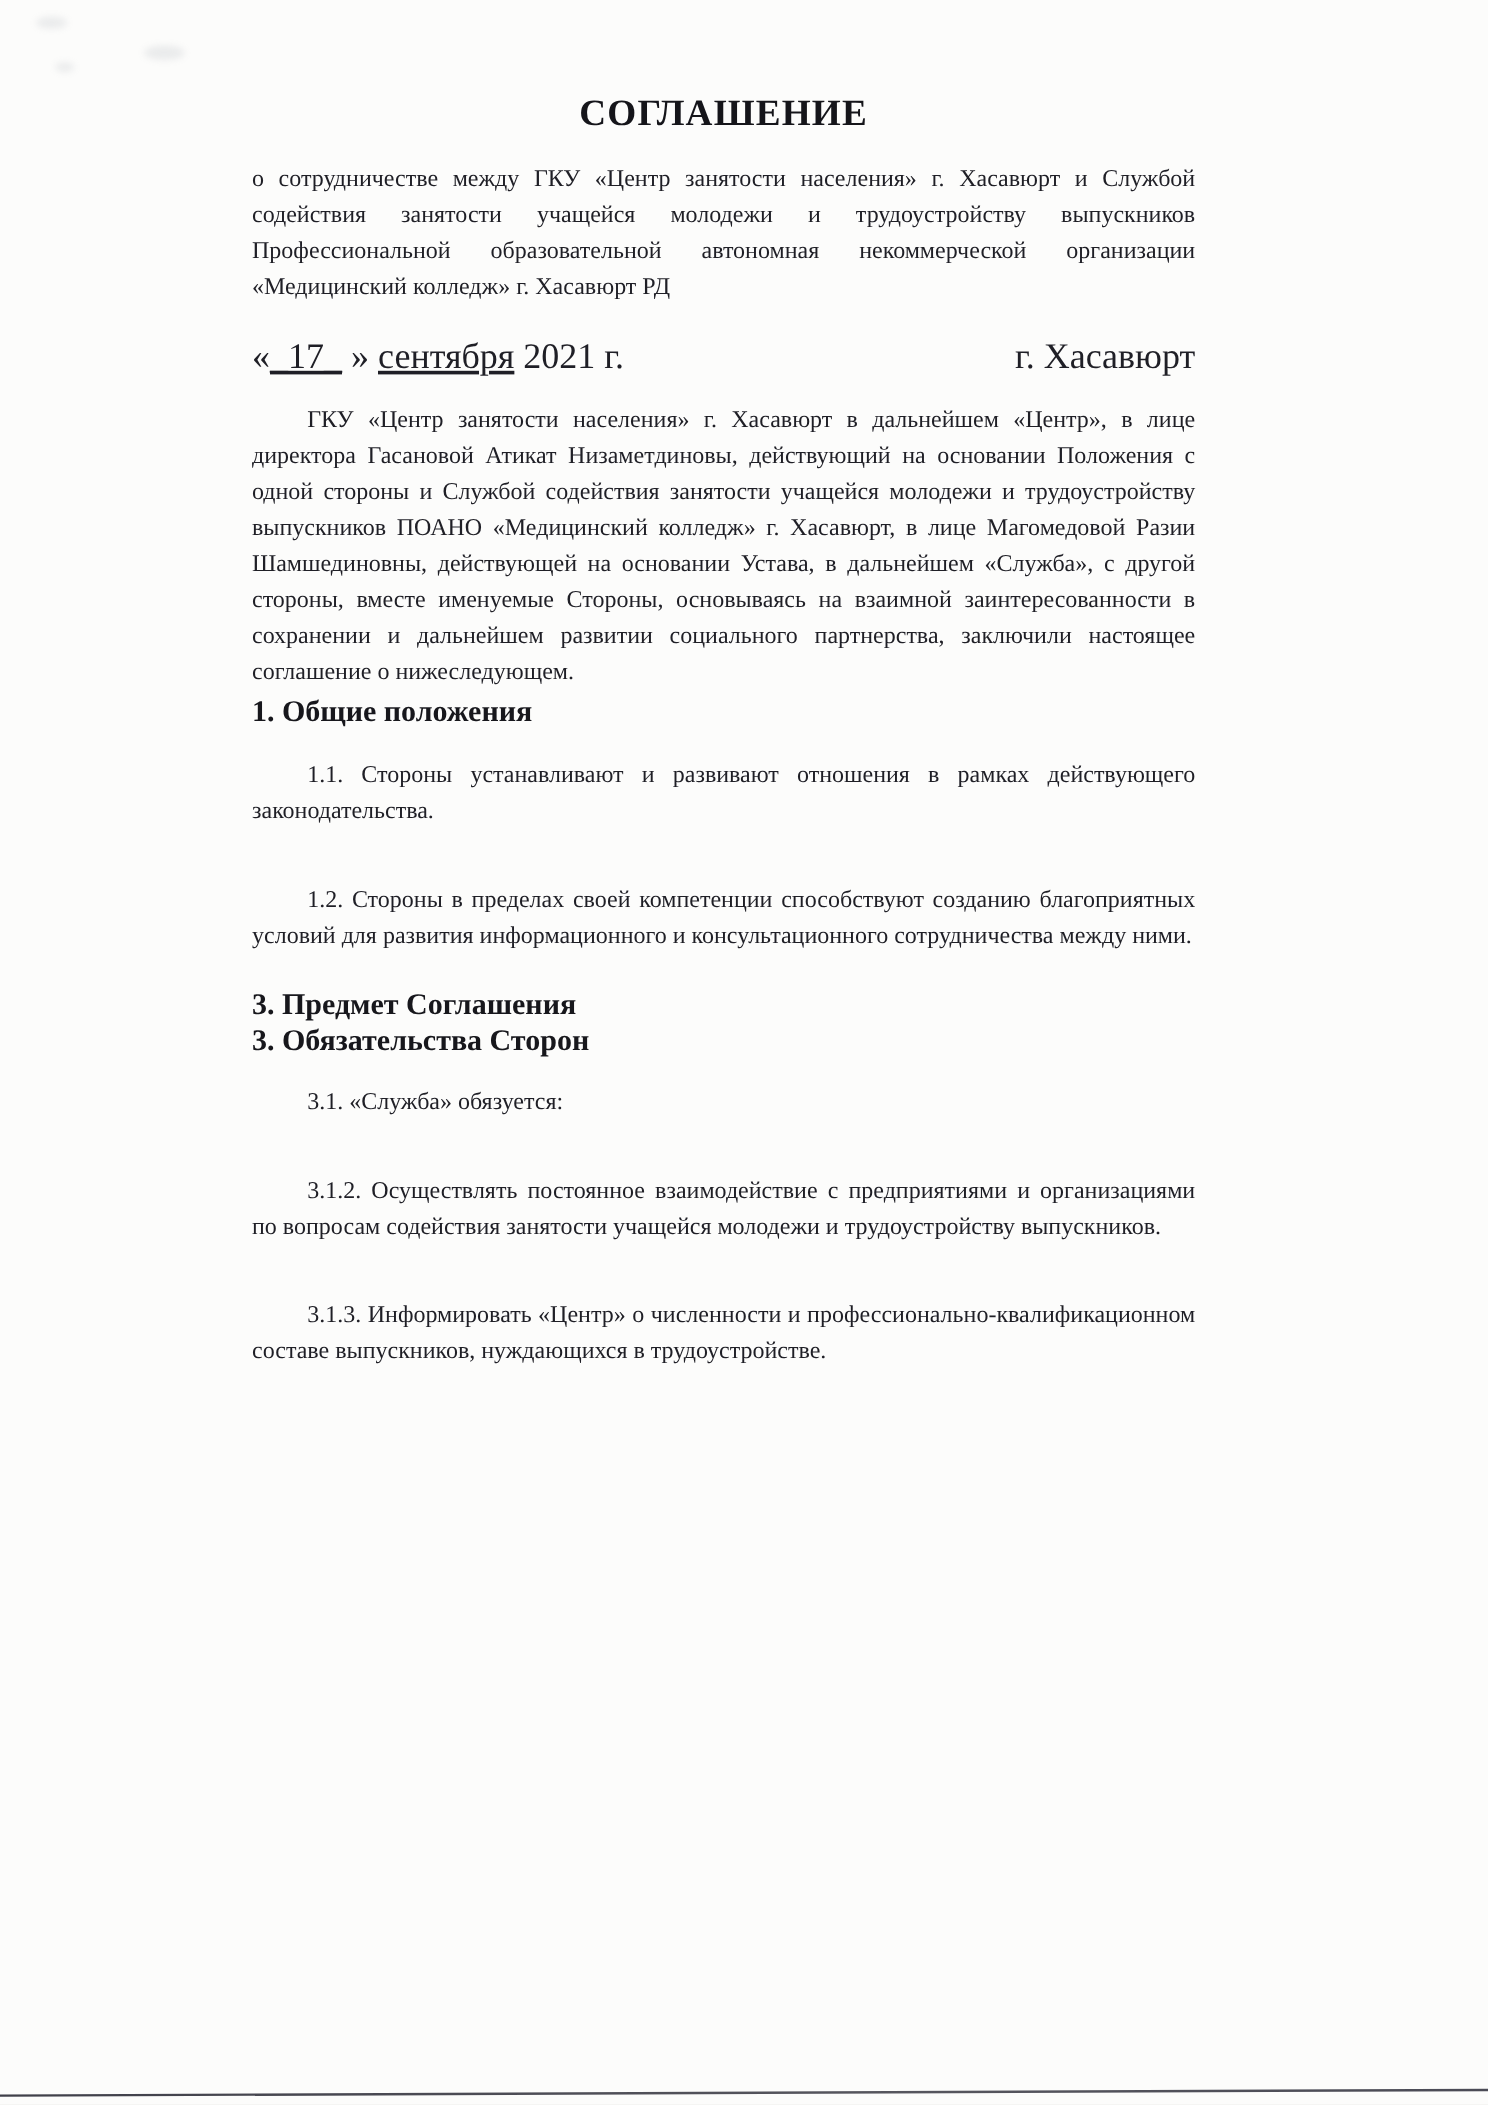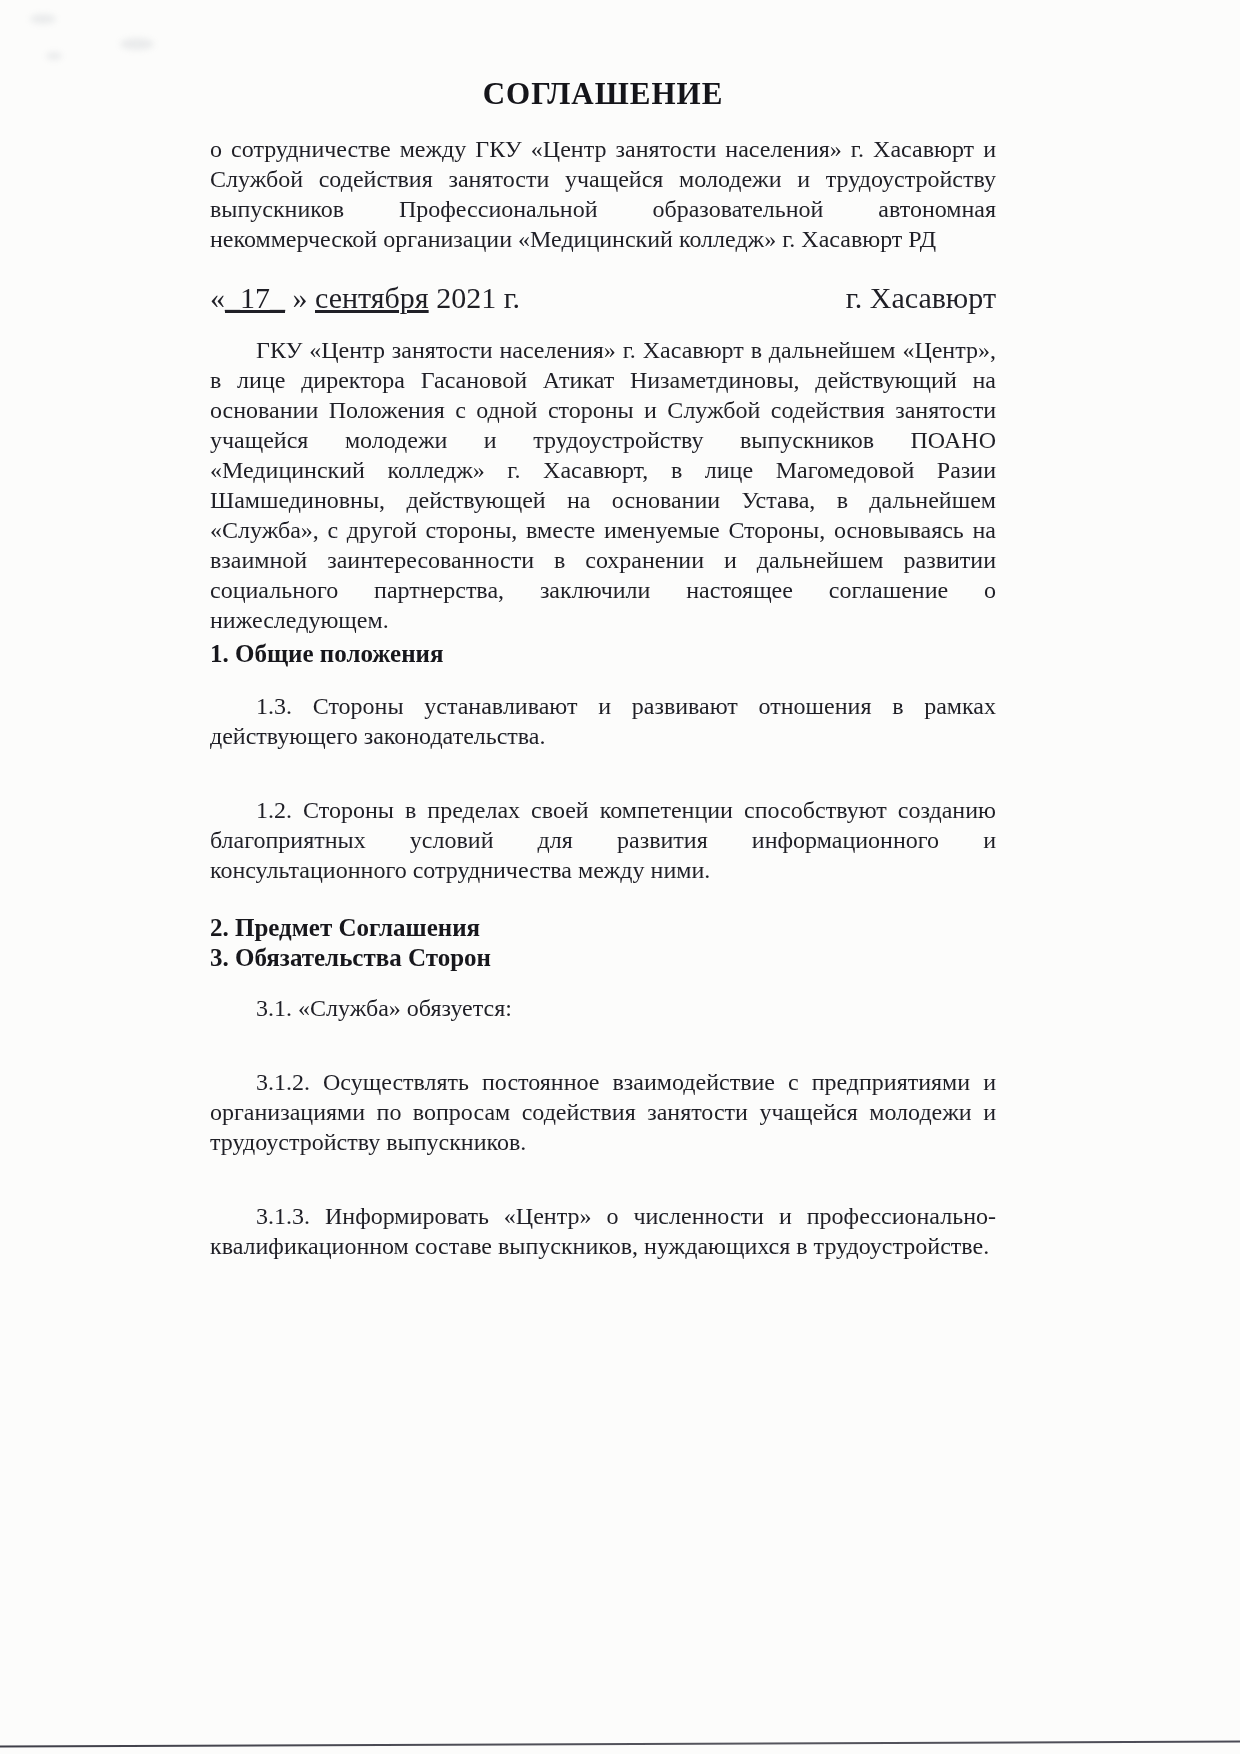--- a/index.html
+++ b/index.html
@@ -28,21 +28,21 @@
     margin: 0 0 22px 0;
     text-align: center;
     font-size: 31px;
     font-weight: bold;
     letter-spacing: 1px;
     line-height: 36px;
     color: #15151a;
   }
   .para {
     margin: 0;
-    font-size: 24px;
+    font-size: 20px;
     line-height: 30px;
     text-align: justify;
   }
   .indent { text-indent: 46px; margin-top: 44px; }
   .date-row {
     margin-top: 29px;
     display: flex;
     justify-content: space-between;
     align-items: baseline;
     font-size: 30px;
@@ -99,25 +99,25 @@
 
     <div class="date-row">
       <div class="date-left"><span>«</span><span class="u">_17_</span> <span>»</span> <span class="u">сентября</span> <span>2021 г.</span></div>
       <div class="date-city">г. Хасавюрт</div>
     </div>
 
     <p class="para indent mt-preamble">ГКУ «Центр занятости населения» г. Хасавюрт в дальнейшем «Центр», в лице директора Гасановой Атикат Низаметдиновы, действующий на основании Положения с одной стороны и Службой содействия занятости учащейся молодежи и трудоустройству выпускников ПОАНО «Медицинский колледж» г. Хасавюрт, в лице Магомедовой Разии Шамшединовны, действующей на основании Устава, в дальнейшем «Служба», с другой стороны, вместе именуемые Стороны, основываясь на взаимной заинтересованности в сохранении и дальнейшем развитии социального партнерства, заключили настоящее соглашение о нижеследующем.</p>
 
     <h2 class="heading mt-h1">1. Общие положения</h2>
 
-    <p class="para indent mt-p11">1.3. Стороны устанавливают и развивают отношения в рамках действующего законодательства.</p>
+    <p class="para indent mt-p11">1.1. Стороны устанавливают и развивают отношения в рамках действующего законодательства.</p>
 
     <p class="para indent">1.2. Стороны в пределах своей компетенции способствуют созданию благоприятных условий для развития информационного и консультационного сотрудничества между ними.</p>
 
-    <h2 class="heading mt-h2">2. Предмет Соглашения</h2>
+    <h2 class="heading mt-h2">3. Предмет Соглашения</h2>
 
 
     <h2 class="heading mt-h3">3. Обязательства Сторон</h2>
 
     <p class="para indent mt-p31">3.1. «Служба» обязуется:</p>
 
 
     <p class="para indent">3.1.2. Осуществлять постоянное взаимодействие с предприятиями и организациями по вопросам содействия занятости учащейся молодежи и трудоустройству выпускников.</p>
 
     <p class="para indent">3.1.3. Информировать «Центр» о численности и профессионально-квалификационном составе выпускников, нуждающихся в трудоустройстве.</p>

